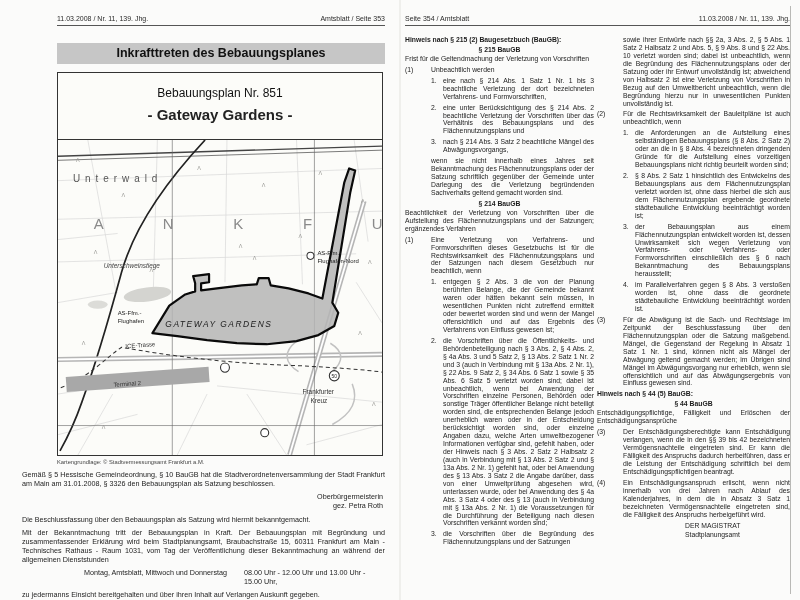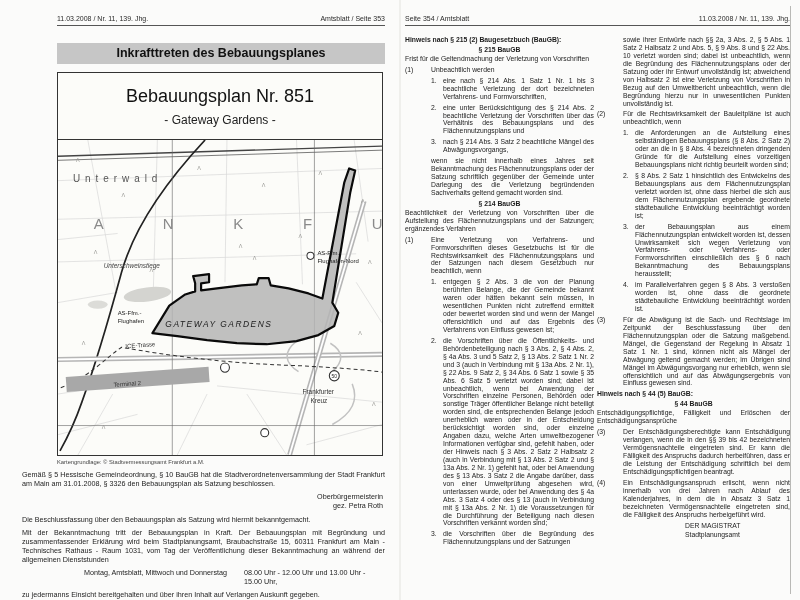--- a/index.html
+++ b/index.html
@@ -12,22 +12,22 @@
 
   
   .hdr{position:absolute;top:15px;font-size:7px;color:#2a2a2a;display:flex;justify-content:space-between;border-bottom:1px solid #555;padding-bottom:3px;}
   #hdrL{left:57px;right:15px;}
   #hdrR{left:5px;right:10px;}
 
   
   .title-bar{position:absolute;left:57px;width:328px;top:43px;height:21px;background:#c6c6c6;text-align:center;line-height:21px;font-weight:bold;font-size:12.5px;color:#111;}
   .map-box{position:absolute;left:57px;top:72px;width:326px;height:384px;border:1px solid #333;background:#fcfcf9;box-sizing:border-box;}
   .map-title-area{height:66px;border-bottom:1px solid #333;text-align:center;}
-  .map-title{font-size:18px;color:#111;padding-top:13px;}
-  .map-subtitle{font-size:12px;color:#222;margin-top:6px;}
+  .map-title{font-size:12px;color:#111;padding-top:13px;}
+  .map-subtitle{font-size:15px;color:#222;margin-top:6px;font-weight:bold;}
   .map-box svg{display:block;width:100%;height:315px;}
   .map-caption{position:absolute;left:57px;top:459px;font-size:5.8px;color:#444;}
 
   .lp-body{position:absolute;left:22px;top:470px;width:363px;font-size:7.2px;line-height:1.26;text-align:justify;color:#1c1c1c;}
   .lp-body p{margin:0 0 4px 0;}
   .sig{ text-align:right;margin:1px 2px 4px 0;line-height:1.3;}
   .hours{margin:1px 0 4px 62px;}
   .hours-row{display:flex;text-align:left;}
   .hours-days{width:160px;flex:none;}
 

